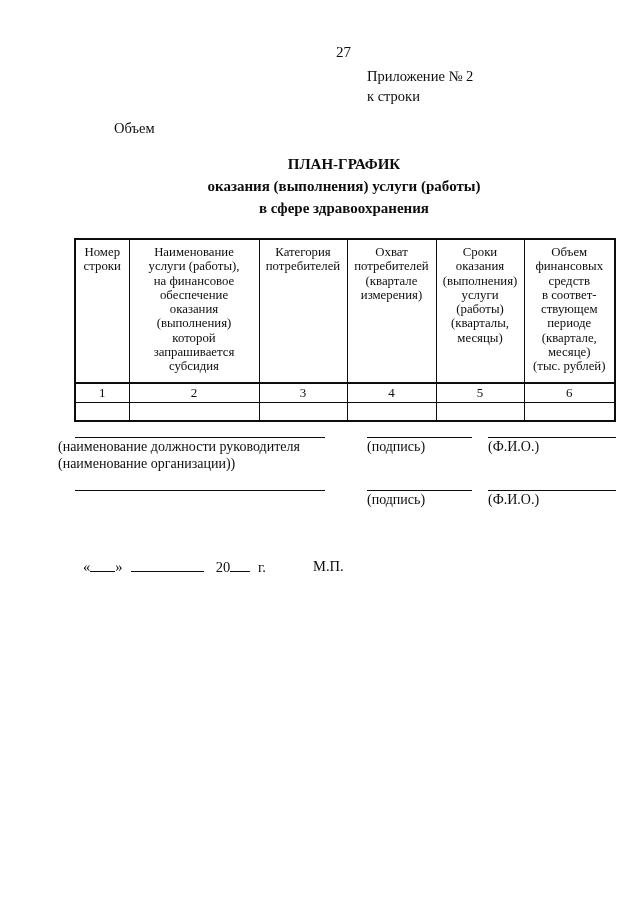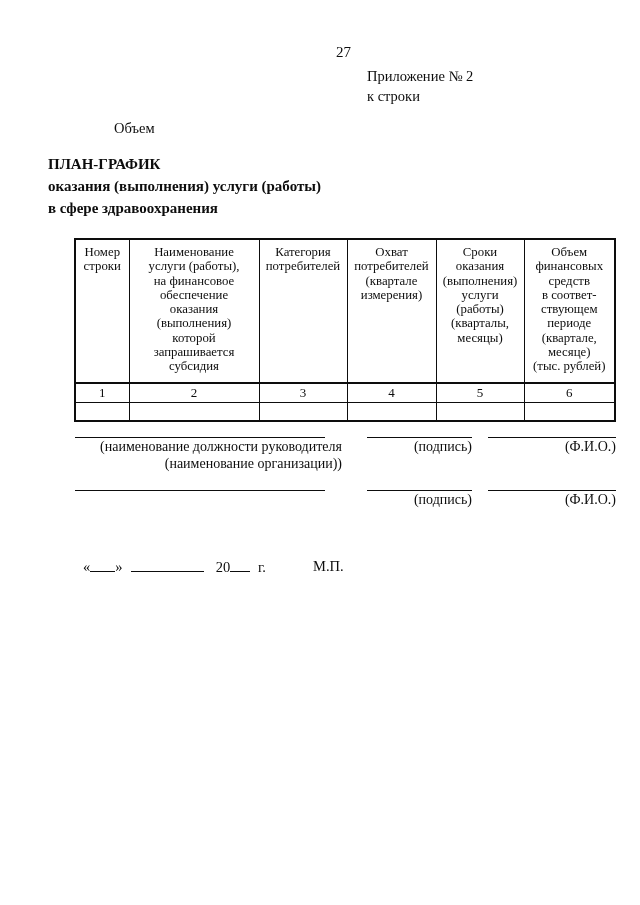--- a/index.html
+++ b/index.html
@@ -12,21 +12,21 @@
     color: #0d0d0d;
     overflow: hidden;
   }
   .abs { position: absolute; }
   .page-number { left: 336px; top: 44px; font-size: 15px; }
   .appendix { left: 367px; top: 66px; font-size: 14.5px; line-height: 20px; }
   .form-label { left: 114px; top: 120px; font-size: 14.5px; }
   .doc-title {
     left: 0; top: 153px; width: 100%;
     box-sizing: border-box; padding-left: 48px;
-    text-align: left; font-weight: bold;
+    text-align: center; font-weight: bold;
     font-size: 15px; line-height: 22px;
   }
   table.plan {
     position: absolute; left: 74px; top: 238px;
     border-collapse: collapse; table-layout: fixed;
     width: 540px;
   }
   table.plan td {
     border: 1px solid #0d0d0d;
     text-align: center;
@@ -40,21 +40,21 @@
     vertical-align: top;
     padding-top: 5px;
     line-height: 14.3px;
     white-space: pre-line;
   }
   tr.nums td { height: 18px; border-top: 2px solid #0d0d0d; font-size: 13px; }
   tr.blank-row td { height: 17px; }
   .sig-line { border-top: 1.5px solid #0d0d0d; height: 0; }
   .sig-caption {
     font-size: 14px; line-height: 16.5px;
-    text-align: right; white-space: pre-line;
+    text-align: left; white-space: pre-line;
   }
   .date-row { font-size: 14.5px; }
   .blank {
     display: inline-block;
     border-bottom: 1.5px solid #0d0d0d;
     height: 13px;
     vertical-align: baseline;
   }
   .stamp { font-size: 14.5px; }
 </style>

